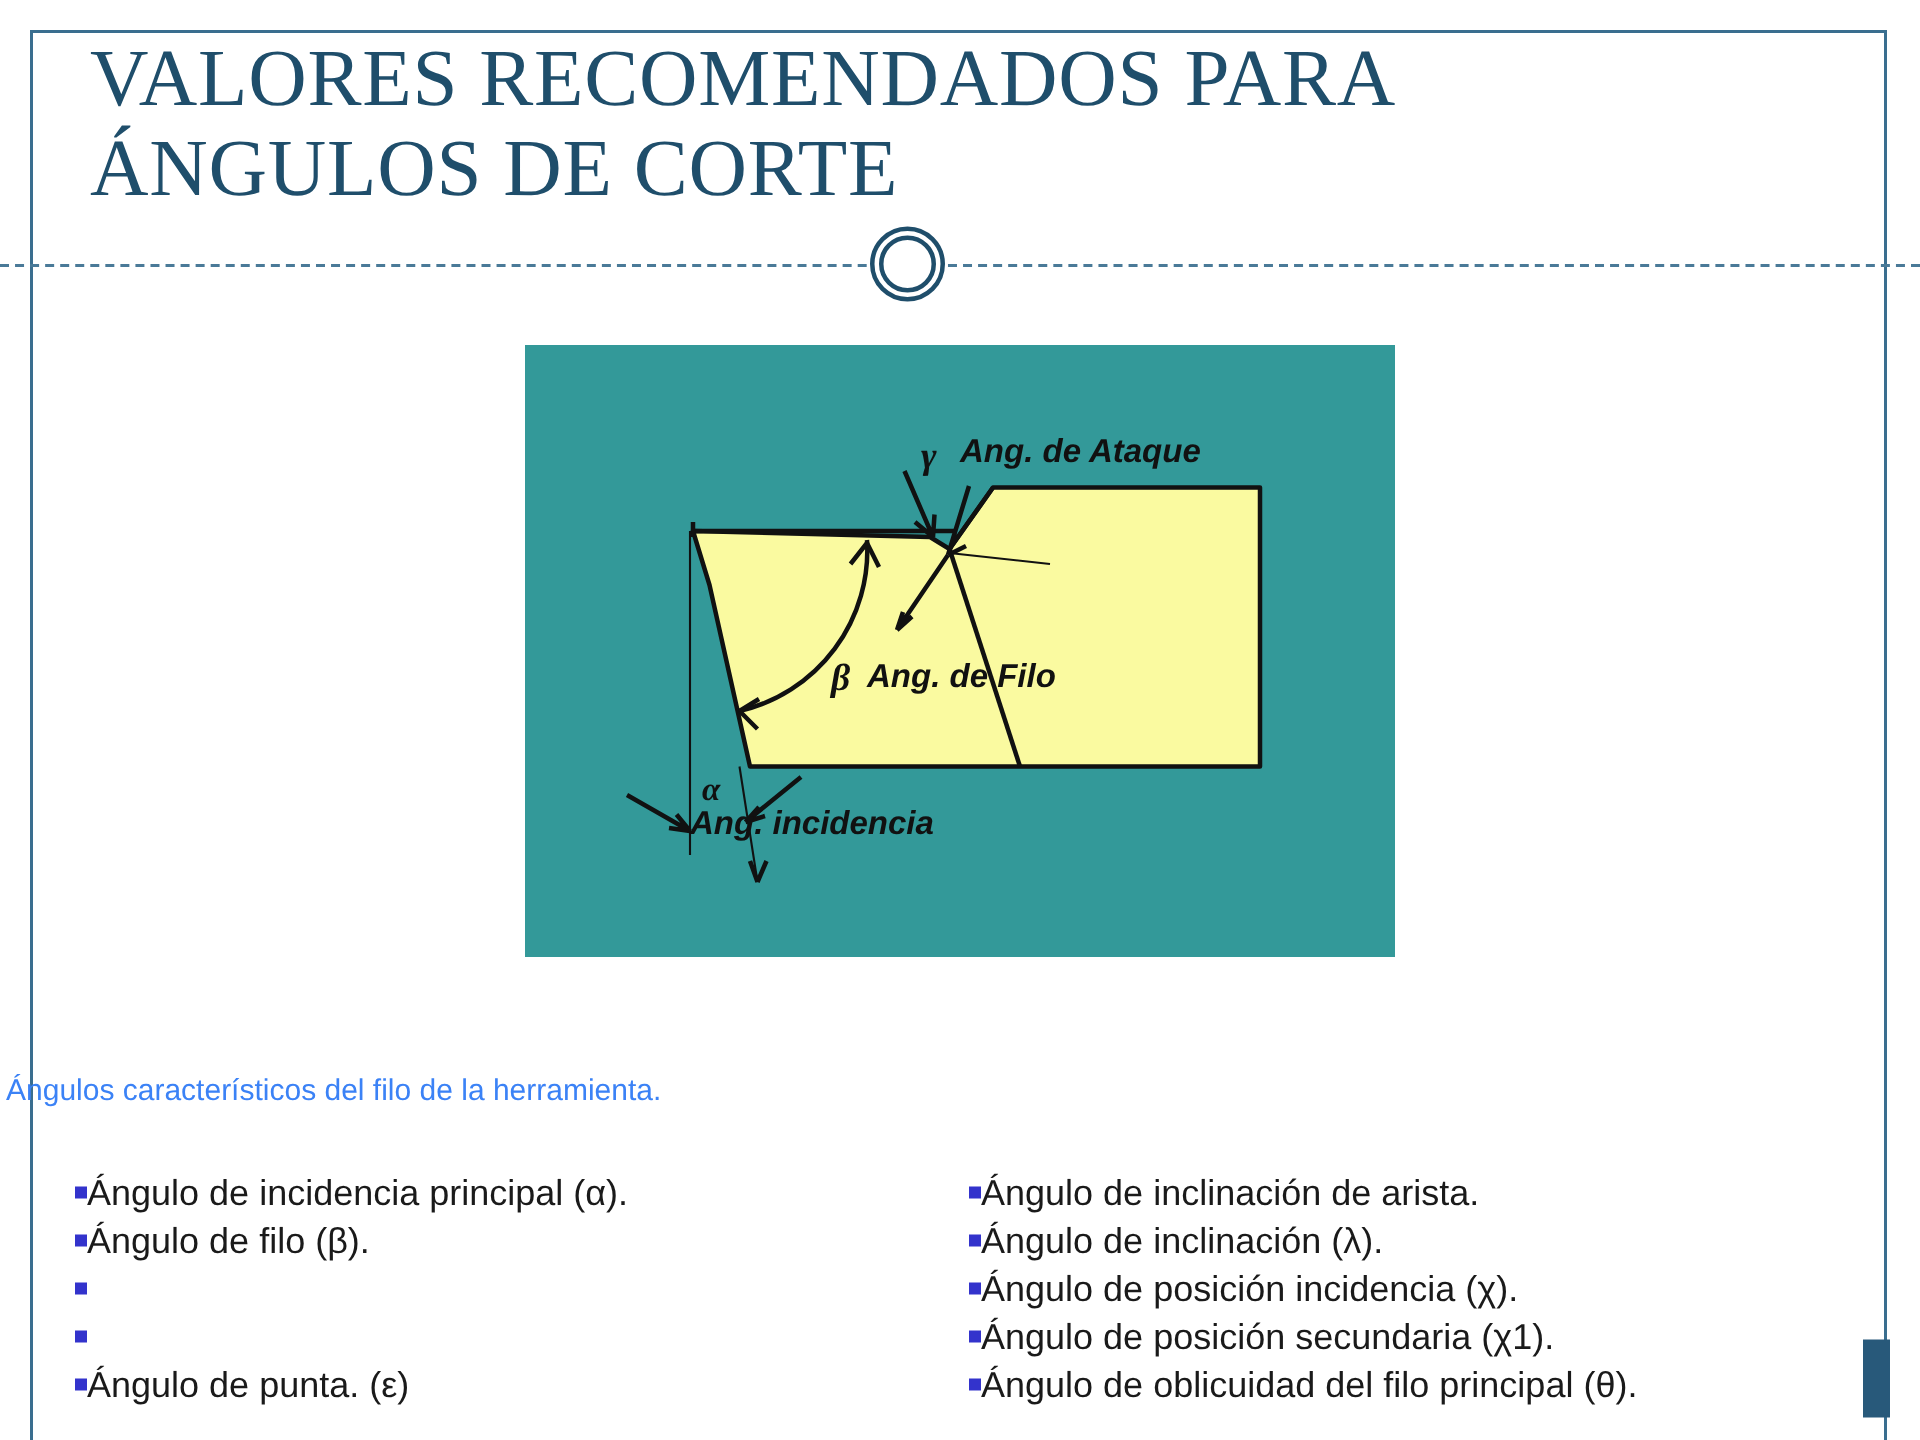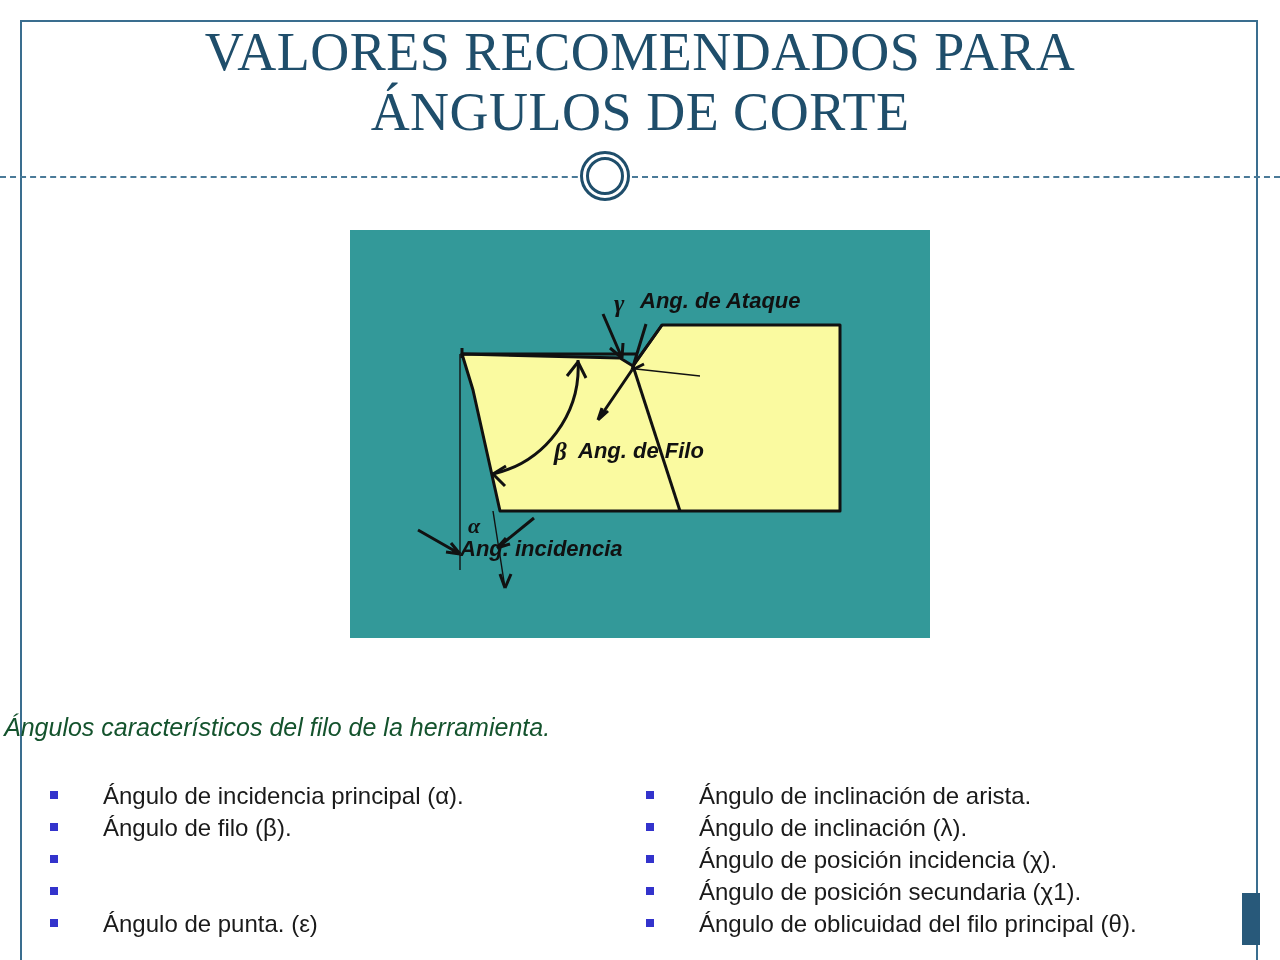--- a/index.html
+++ b/index.html
@@ -28,21 +28,20 @@
     box-sizing: border-box;
     pointer-events: none;
   }
 
   
   #title-block {
     position: absolute;
     left: 60px;
     top: 22px;
     width: 1160px;
-    text-align: center;
   }
   #title-block .title-line {
     font-family: "Liberation Serif", serif;
     font-size: 54px;
     line-height: 60px;
     color: #1F4E6B;
     letter-spacing: 0.5px;
     white-space: nowrap;
   }
 
@@ -87,25 +86,24 @@
     height: 408px;
     background: #339999;
   }
   #diagram-figure svg { display: block; }
 
   
   #body-heading {
     position: absolute;
     left: 4px;
     top: 712px;
-    font-size: 25px;
+    font-size: 20px;
     line-height: 30px;
-    color: #14532d;
+    color: #3b82f6;
     white-space: nowrap;
-    font-style: italic;
   }
 
   .bullet-col {
     position: absolute;
     top: 780px;
   }
   #bullet-col-left  { left: 50px;  width: 600px; }
   #bullet-col-right { left: 646px; width: 620px; }
 
   .bullet-item {
@@ -114,21 +112,20 @@
     height: 32px;
   }
   .bullet-marker {
     width: 8px;
     height: 8px;
     background: #3333CC;
     margin-top: 11px;
     flex: 0 0 8px;
   }
   .bullet-text {
-    margin-left: 45px;
     font-size: 24px;
     line-height: 32px;
     color: #1a1a1a;
     white-space: nowrap;
   }
   #bullet-col-right .bullet-text { }
 
   
   #accent-block {
     position: absolute;

